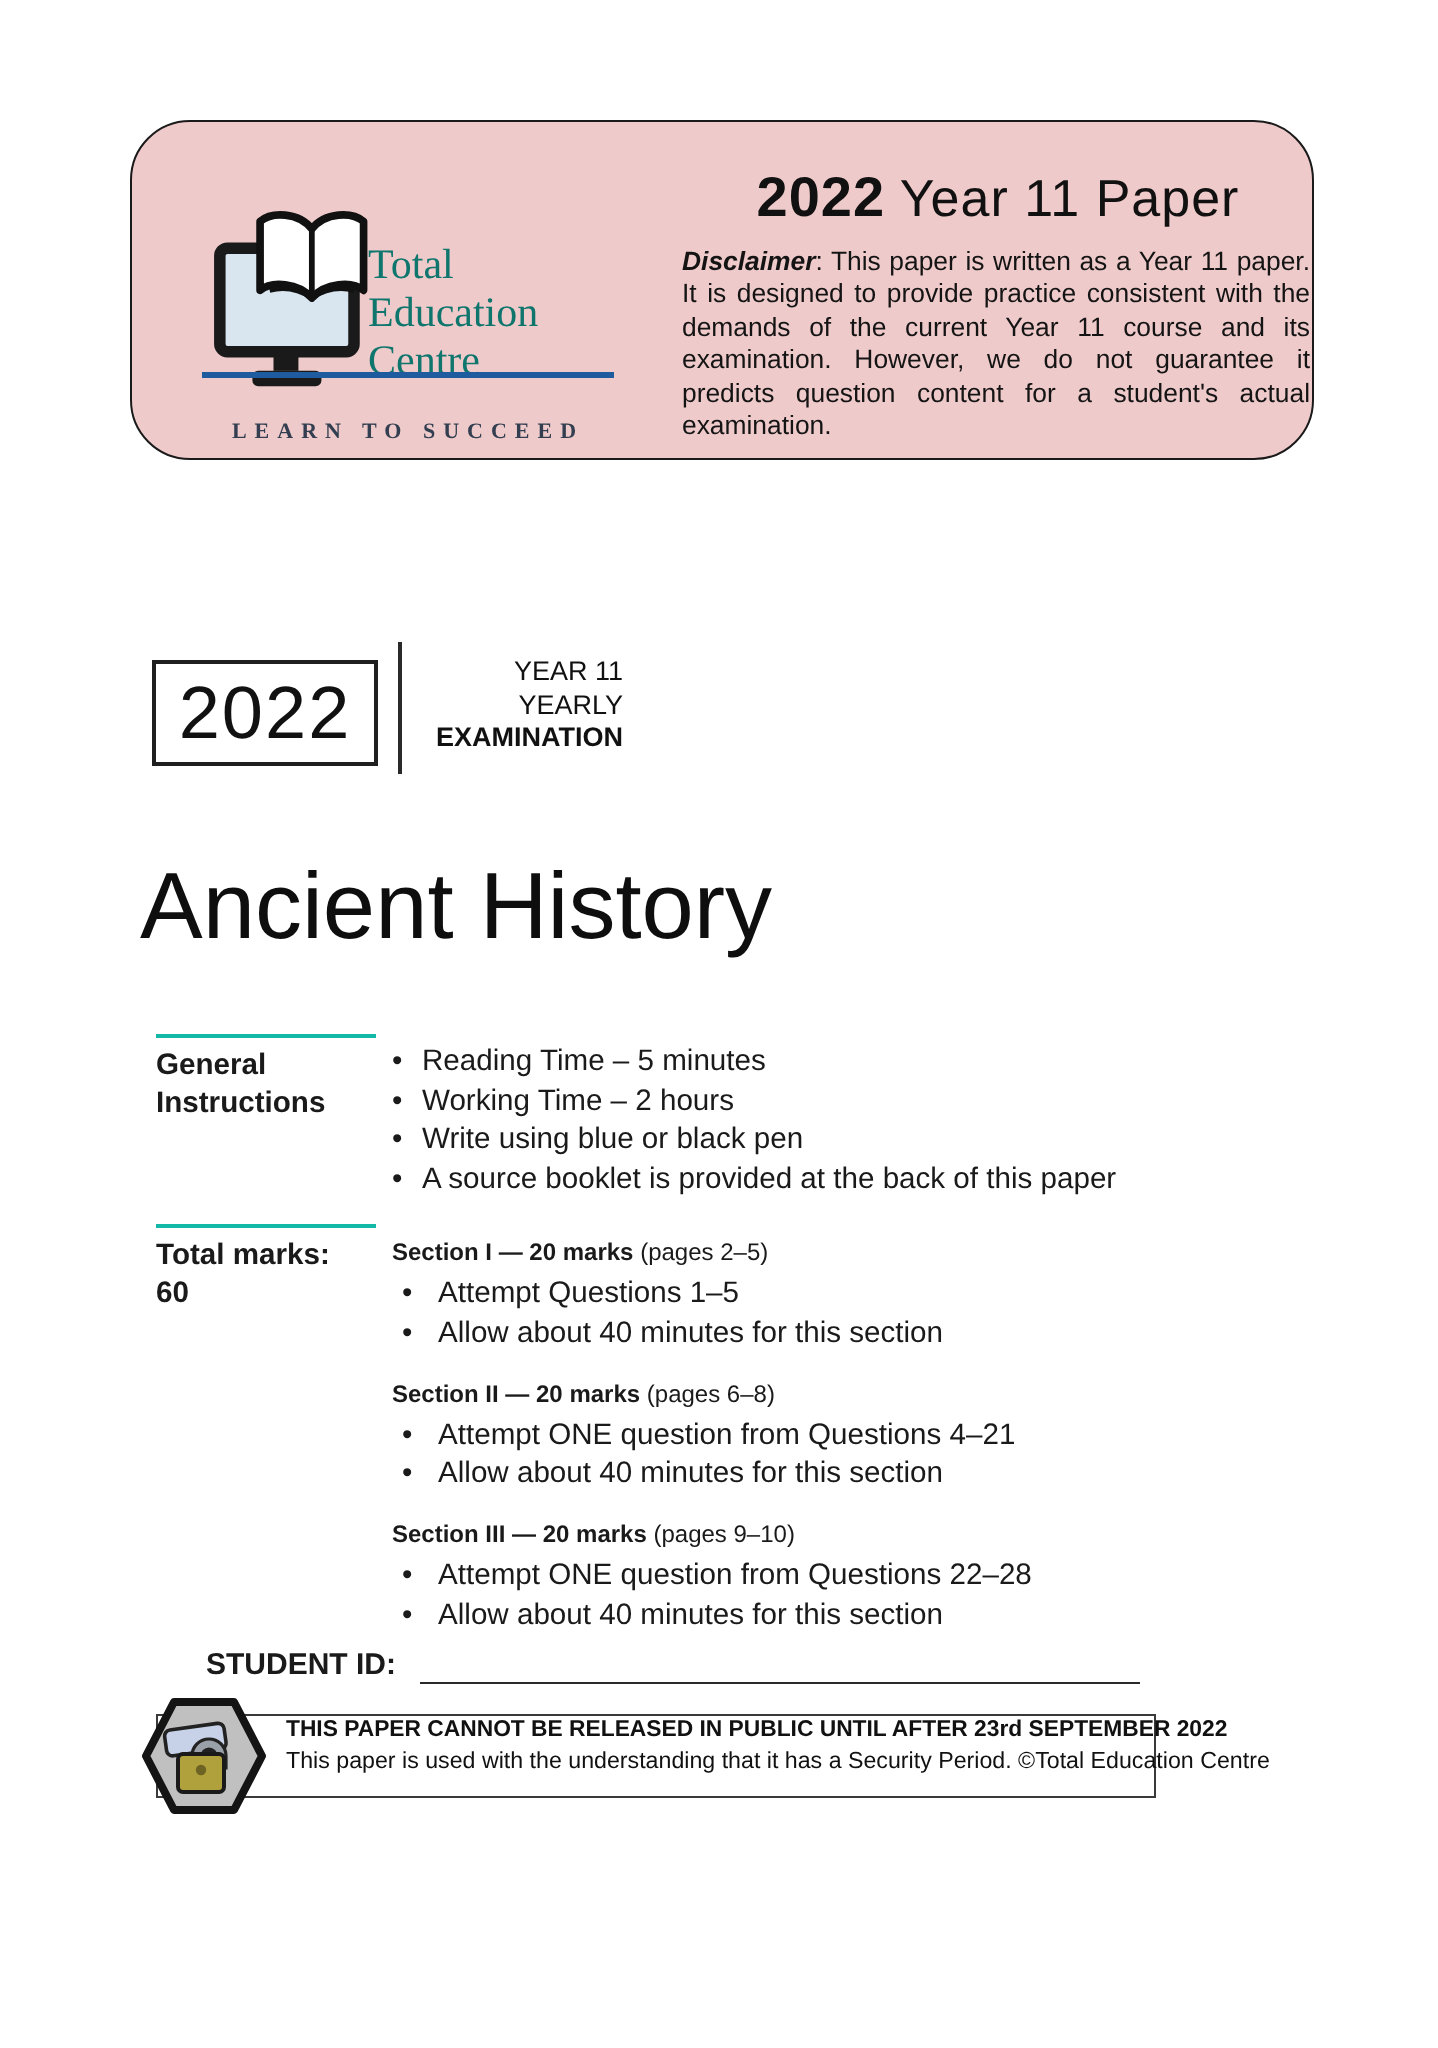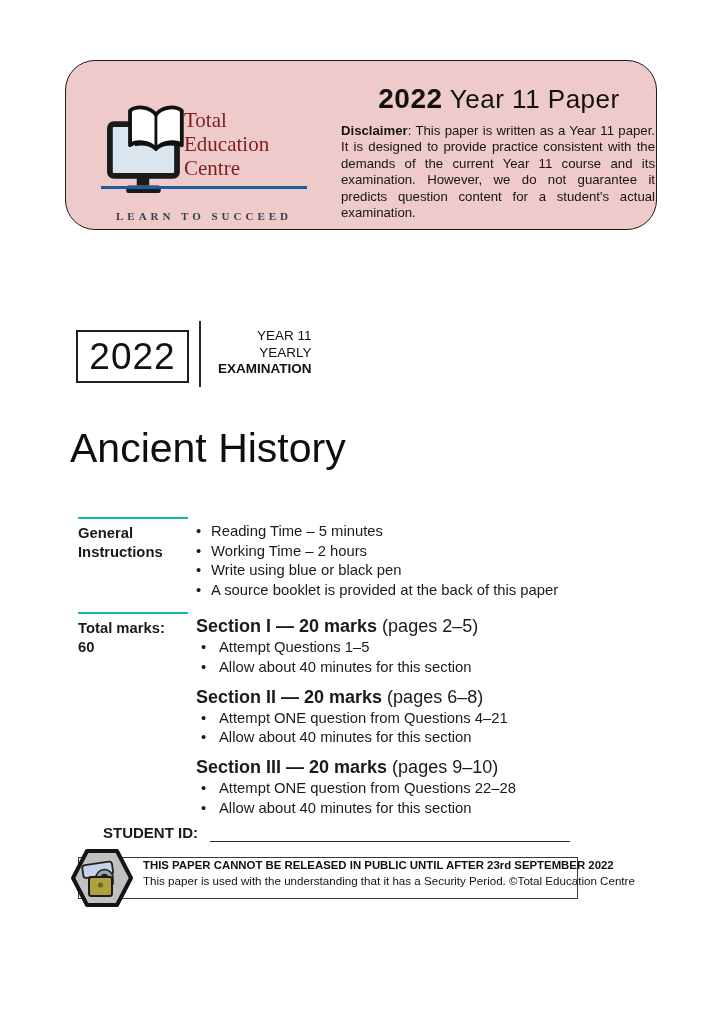--- a/index.html
+++ b/index.html
@@ -9,68 +9,68 @@
   }
 
   
   .banner{
     position:absolute;left:65px;top:60px;width:592px;height:170px;
     background:#EFCACA;border:1.6px solid #1a1a1a;border-radius:30px;
     box-sizing:border-box;
   }
   .logo-art{position:absolute;left:40px;top:42px;width:96px;height:92px;}
   .logo-text{
-    position:absolute;left:118px;top:47px;width:140px;
-    font-family:"Liberation Serif",serif;font-size:21px;line-height:24px;color:#7f1d1d;
+    position:absolute;left:118px;top:59px;width:140px;
+    font-family:"Liberation Serif",serif;font-size:21px;line-height:24px;color:#0f766e;
   }
   .logo-rule{position:absolute;left:35px;top:125px;width:206px;height:3px;background:#1E5C9F;}
   .logo-tagline{
     position:absolute;left:35px;top:149px;width:206px;text-align:center;
     font-family:"Liberation Serif",serif;font-weight:bold;font-size:11px;
     letter-spacing:4px;color:#333F50;white-space:nowrap;
   }
   .banner-title{
     position:absolute;left:278px;top:22px;width:310px;text-align:center;
     font-size:26px;color:#111;letter-spacing:0.5px;white-space:nowrap;
   }
   .banner-title .bt-year{font-weight:bold;font-size:28px;}
   .disclaimer{
     position:absolute;left:275px;top:62px;width:314px;margin:0;
     font-size:13.2px;line-height:16.4px;text-align:justify;color:#141414;
   }
-  .disclaimer b{font-weight:bold;}
+  .disclaimer b{font-weight:bold;font-style:italic;}
 
   
   .yearbox{
     position:absolute;left:76px;top:330px;width:113px;height:53px;
     border:2px solid #1f1f1f;box-sizing:border-box;
     display:flex;align-items:center;justify-content:center;
     font-size:37px;color:#111;letter-spacing:1px;
   }
   .vrule{position:absolute;left:199px;top:321px;width:2px;height:66px;background:#2a2a2a;}
   .examlines{position:absolute;left:218px;top:328px;font-size:13.5px;line-height:16.5px;color:#111;text-align:right;}
   .examlines .bold{font-weight:bold;}
 
   
   .subject-title{
     position:absolute;left:70px;top:425px;margin:0;
-    font-size:41px;font-weight:normal;color:#0e0e0e;letter-spacing:0;
+    font-size:47px;font-weight:normal;color:#0e0e0e;letter-spacing:0;
   }
 
   
   .info-row{position:absolute;left:78px;display:flex;align-items:flex-start;}
   .info-label{
     width:110px;border-top:2px solid #14b8a6;padding-top:5px;margin-right:8px;
     font-weight:bold;font-size:14.8px;line-height:18.5px;flex:none;
   }
   .info-content{padding-top:5px;font-size:14.8px;line-height:19px;width:470px;}
   .bullet-row{display:flex;margin:0 0 0.5px 0;}
   .bullet-row .dot{width:15px;flex:none;}
   .dot::before{content:"\2022";}
-  .section-head{font-size:18px;line-height:19px;margin:0 0 2px 0;}
+  .section-head{font-size:12px;line-height:19px;margin:0 0 2px 0;}
   .section-head .st{font-weight:bold;}
   .section{margin-bottom:11px;}
   .section:last-child{margin-bottom:0;}
   .section .bullet-row{margin-left:5px;}
   .section .bullet-row .dot{width:18px;}
 
   .row-general{top:517px;}
   .row-marks{top:612px;}
 
   

